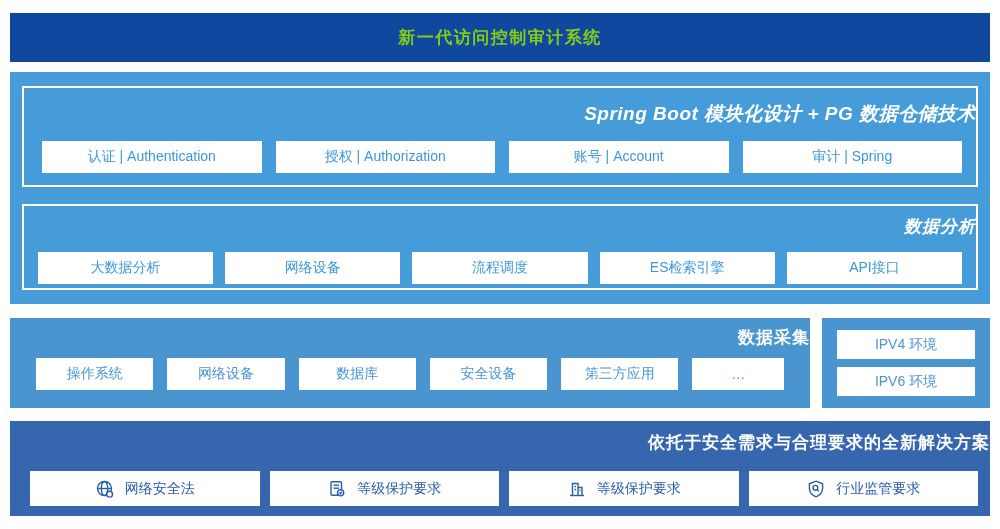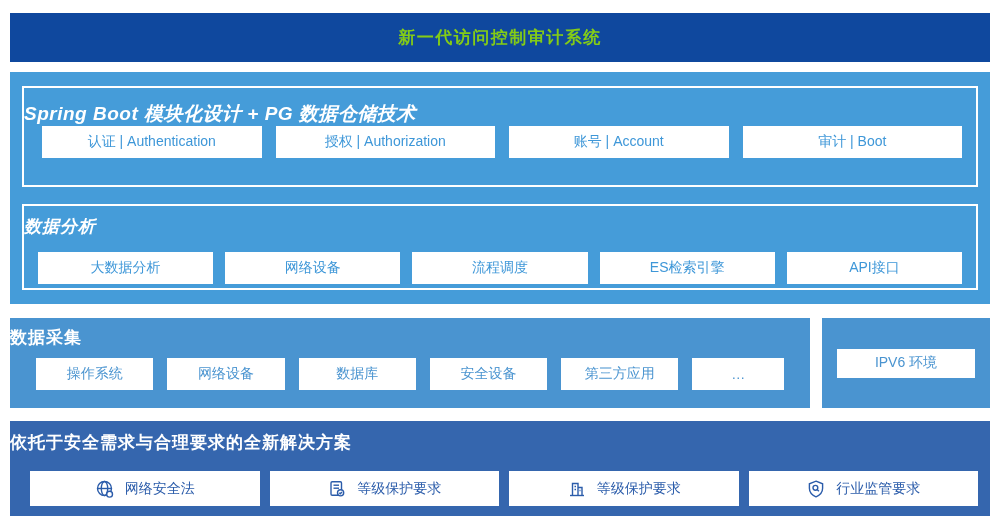--- a/index.html
+++ b/index.html
@@ -23,28 +23,28 @@
     left:10px;top:72px;width:980px;height:232px;
     background:var(--platform-bg,#459cd9);
   }
   .sub-box{
     position:absolute;left:12px;width:956px;box-sizing:border-box;
     border:2px solid #ffffff;
   }
   .modules-box{top:14px;height:101px;}
   .analysis-box{top:132px;height:86px;}
   .sub-title{
-    color:#ffffff;text-align:left;font-weight:bold;
+    color:#ffffff;text-align:right;font-weight:bold;
   }
   .modules-title{font-size:19px;font-style:italic;margin-top:13px;letter-spacing:0.5px;}
   .analysis-title{font-size:17px;margin-top:9px;letter-spacing:1px;font-style:italic;}
   .box-row{
     position:absolute;left:0;right:0;display:flex;gap:14px;padding:0 14px;
   }
-  .modules-row{top:38px;padding-left:18px;}
+  .modules-row{top:53px;padding-left:18px;}
   .analysis-row{top:46px;gap:12px;}
   .wbox{
     background:#ffffff;height:32px;flex:1;
     display:flex;align-items:center;justify-content:center;
     font-size:14px;color:var(--box-text-light,#3e97d8);
     white-space:nowrap;
   }
 
   
   .collection{
@@ -87,21 +87,21 @@
 </div>
 
 <div class="panel platform">
 
   <div class="sub-box modules-box">
     <div class="sub-title modules-title">Spring Boot 模块化设计 + PG 数据仓储技术</div>
     <div class="box-row modules-row">
       <div class="wbox">认证 | Authentication</div>
       <div class="wbox">授权 | Authorization</div>
       <div class="wbox">账号 | Account</div>
-      <div class="wbox">审计 | Boot</div>
+      <div class="wbox">审计 | Spring</div>
     </div>
   </div>
 
   <div class="sub-box analysis-box">
     <div class="sub-title analysis-title">数据分析</div>
     <div class="box-row analysis-row">
       <div class="wbox">大数据分析</div>
       <div class="wbox">网络设备</div>
       <div class="wbox">流程调度</div>
       <div class="wbox">ES检索引擎</div>
@@ -117,20 +117,21 @@
     <div class="wbox">操作系统</div>
     <div class="wbox">网络设备</div>
     <div class="wbox">数据库</div>
     <div class="wbox">安全设备</div>
     <div class="wbox">第三方应用</div>
     <div class="wbox small">…</div>
   </div>
 </div>
 
 <div class="panel environments">
+  <div class="env-box">IPV4 环境</div>
   <div class="env-box">IPV6 环境</div>
 </div>
 
 <div class="panel solution">
   <div class="sub-title solution-title">依托于安全需求与合理要求的全新解决方案</div>
   <div class="box-row solution-row">
 
     <div class="wbox">
       <span class="s-icon">
         <svg width="20" height="20" viewBox="0 0 20 20" fill="none" stroke="#2b5caa" stroke-width="1.4">

